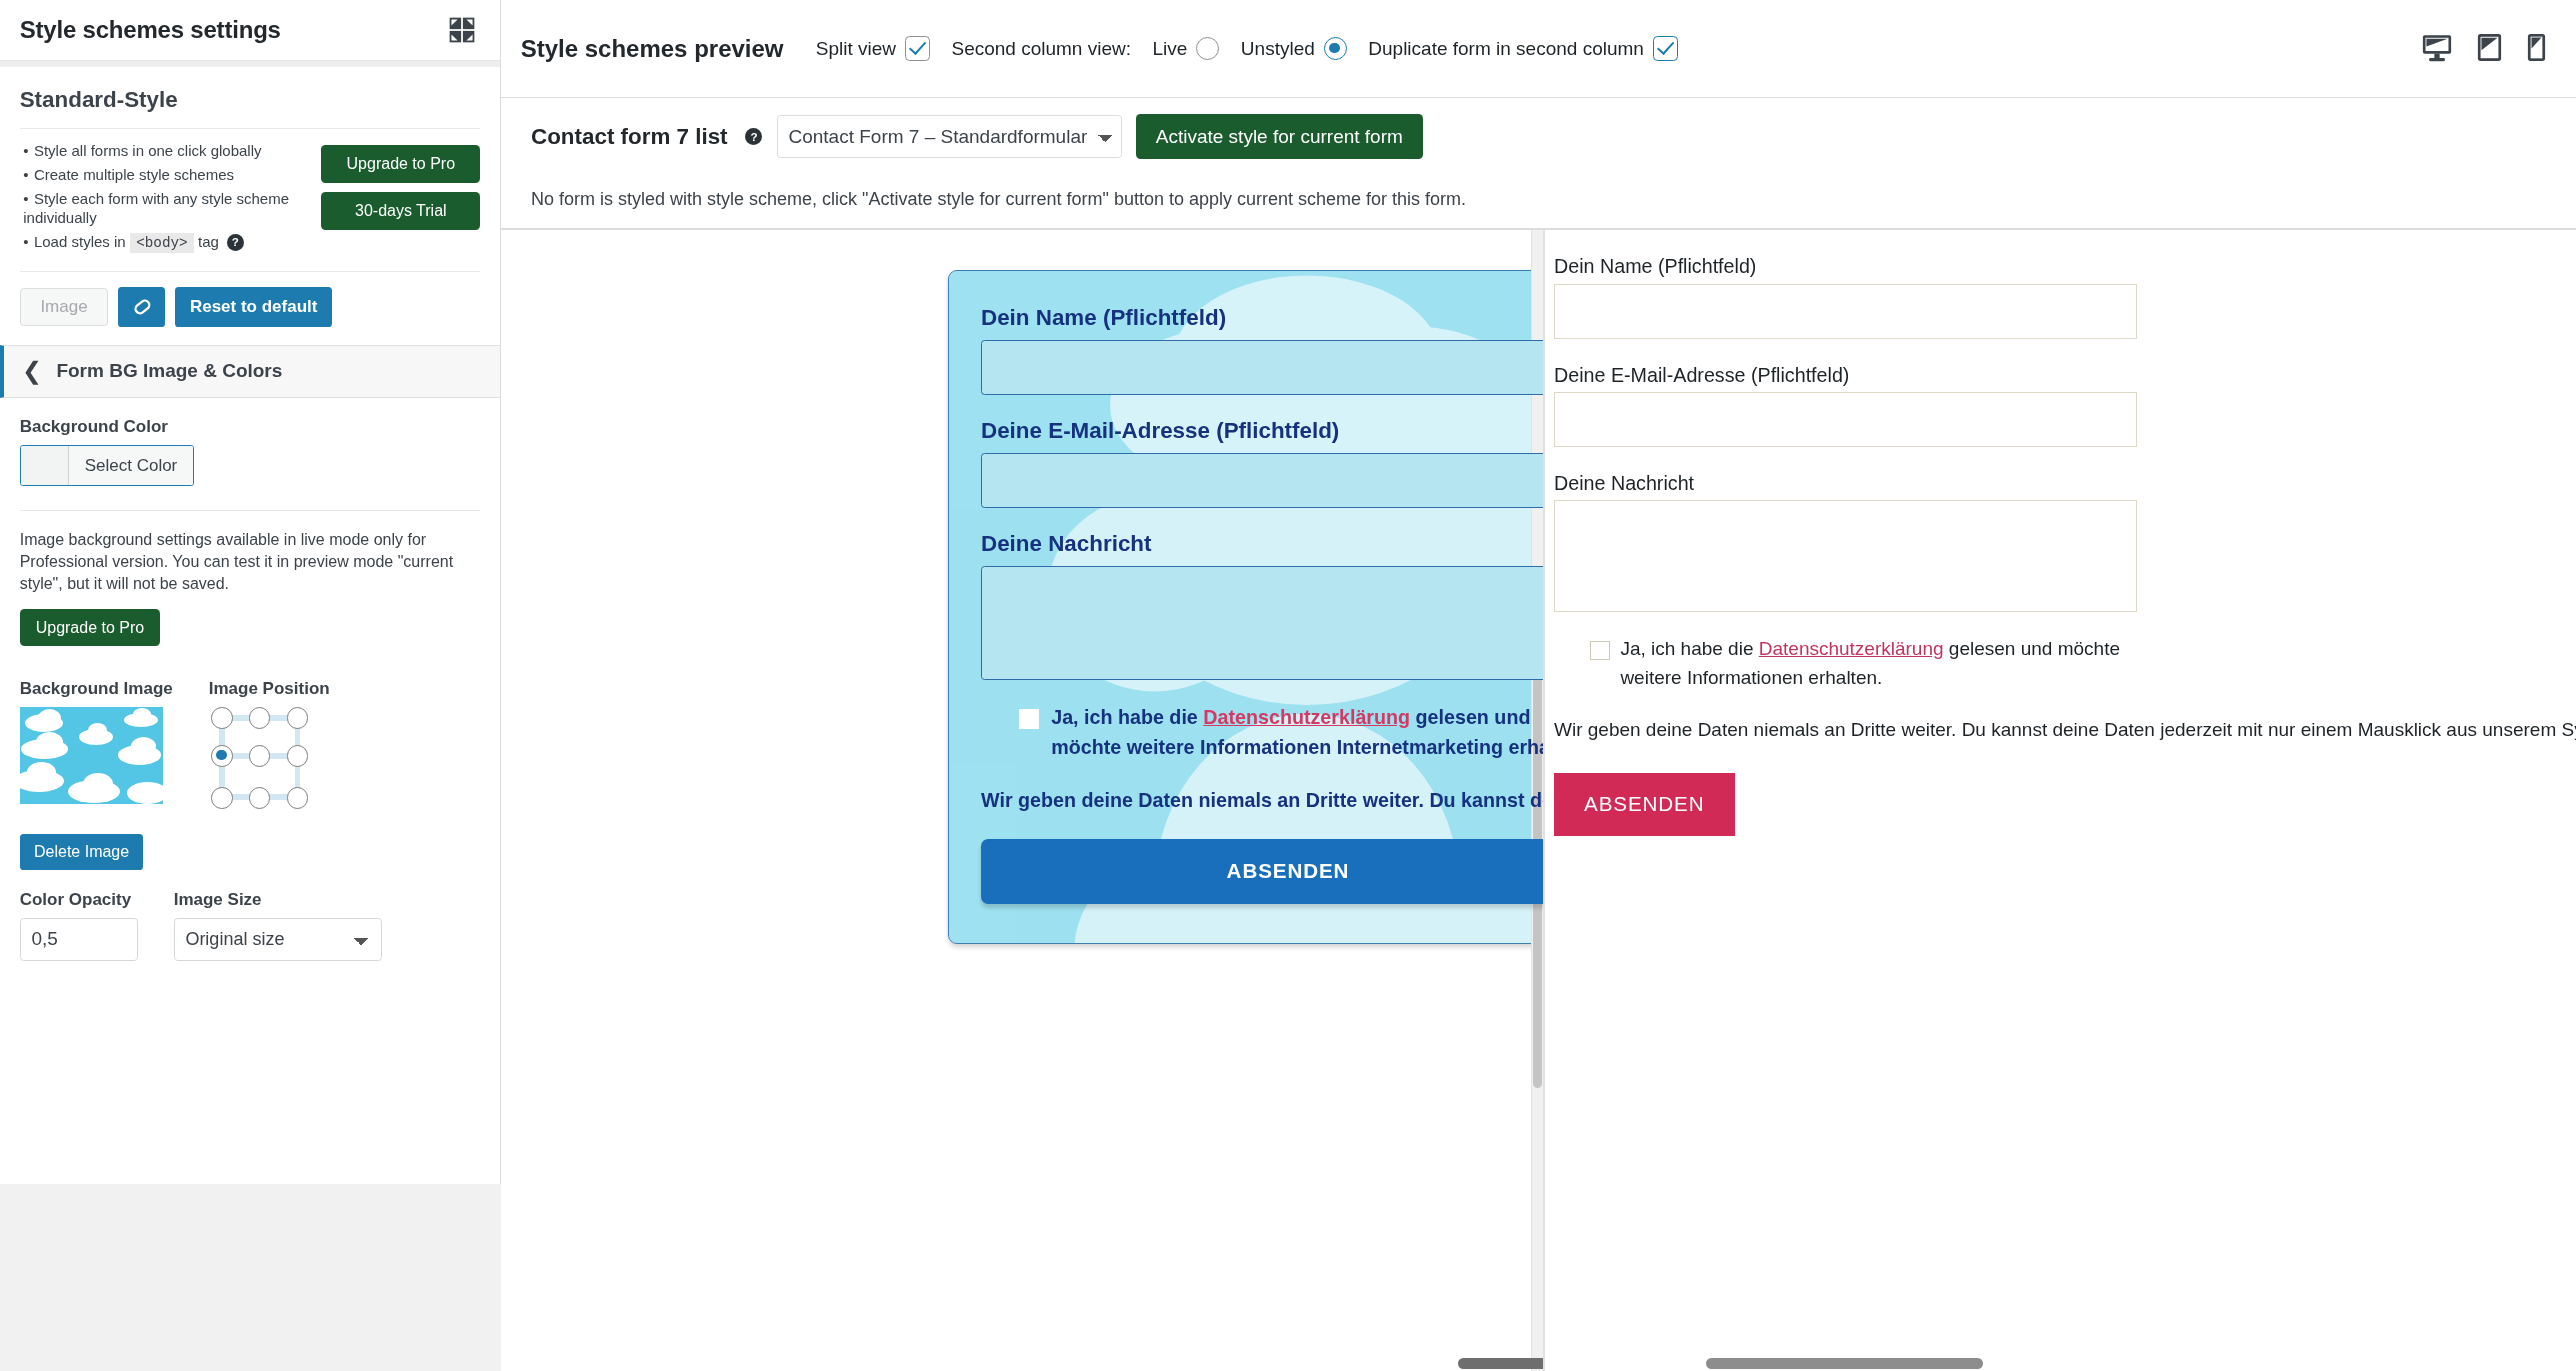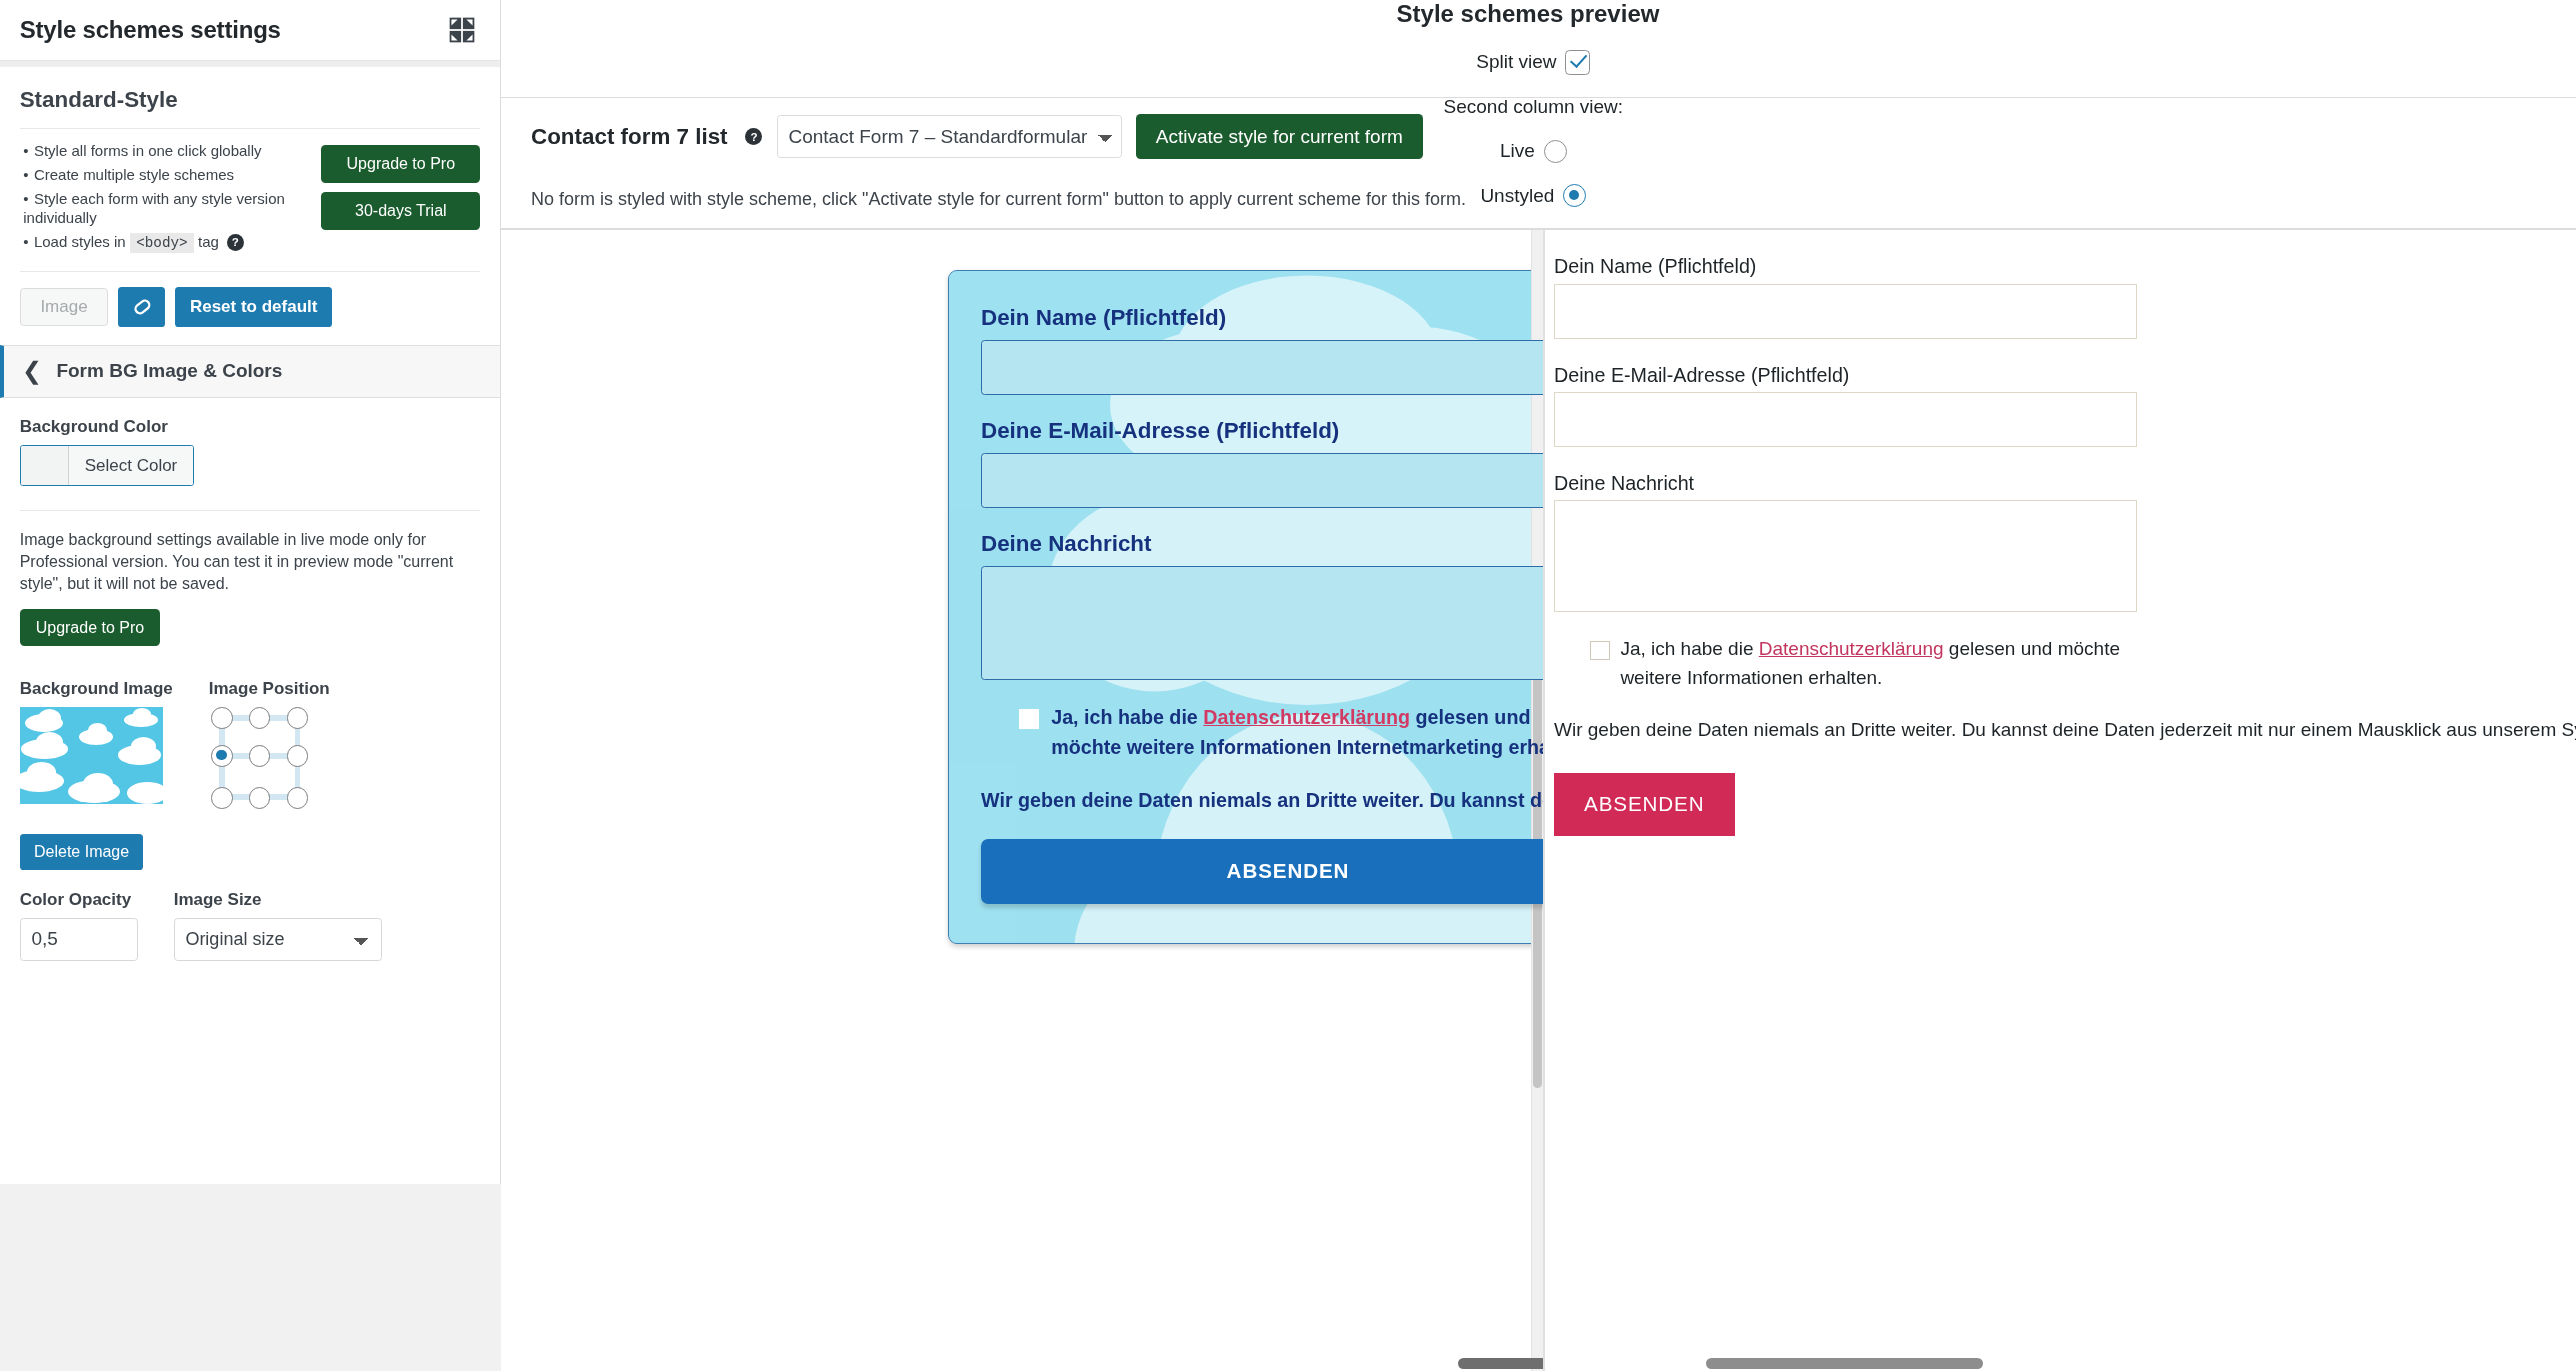--- a/index.html
+++ b/index.html
@@ -296,21 +296,20 @@
     overflow: hidden;
   }
   .preview-topbar {
     height: 98px;
     background: #ffffff;
     display: flex;
     align-items: center;
     padding: 0 30px 0 19.7px;
     border-bottom: 0.9px solid #dcdcdc;
     gap: 21.5px;
-    flex-direction: column;
   }
   .pv-title {
     font-size: 24px;
     font-weight: bold;
     color: #23282d;
     margin-right: 10.7px;
   }
   .ctl { display: flex; align-items: center; gap: 9px; font-size: 19px; color: #1d2327; }
   .cb {
     width: 25px; height: 25px;
@@ -622,21 +621,21 @@
     </div>
 
     <div class="sb-divider-thick"></div>
 
     <div class="sb-section">
       <div class="scheme-name">Standard-Style</div>
 
       <div class="features">
         <div class="feature-li"><span class="dot">•</span><span>Style all forms in one click globally</span></div>
         <div class="feature-li"><span class="dot">•</span><span>Create multiple style schemes</span></div>
-        <div class="feature-li"><span class="dot">•</span><span>Style each form with any style version individually</span></div>
+        <div class="feature-li"><span class="dot">•</span><span>Style each form with any style scheme individually</span></div>
         <div class="feature-li">
           <span class="dot">•</span><span>Load styles in</span>
           <code class="bodytag">&lt;body&gt;</code>
           <span>tag</span>
           <span class="help-badge">?</span>
         </div>
 
         <div class="promo-btns">
           <button class="btn-green">Upgrade to Pro</button>
           <button class="btn-green">30-days Trial</button>

